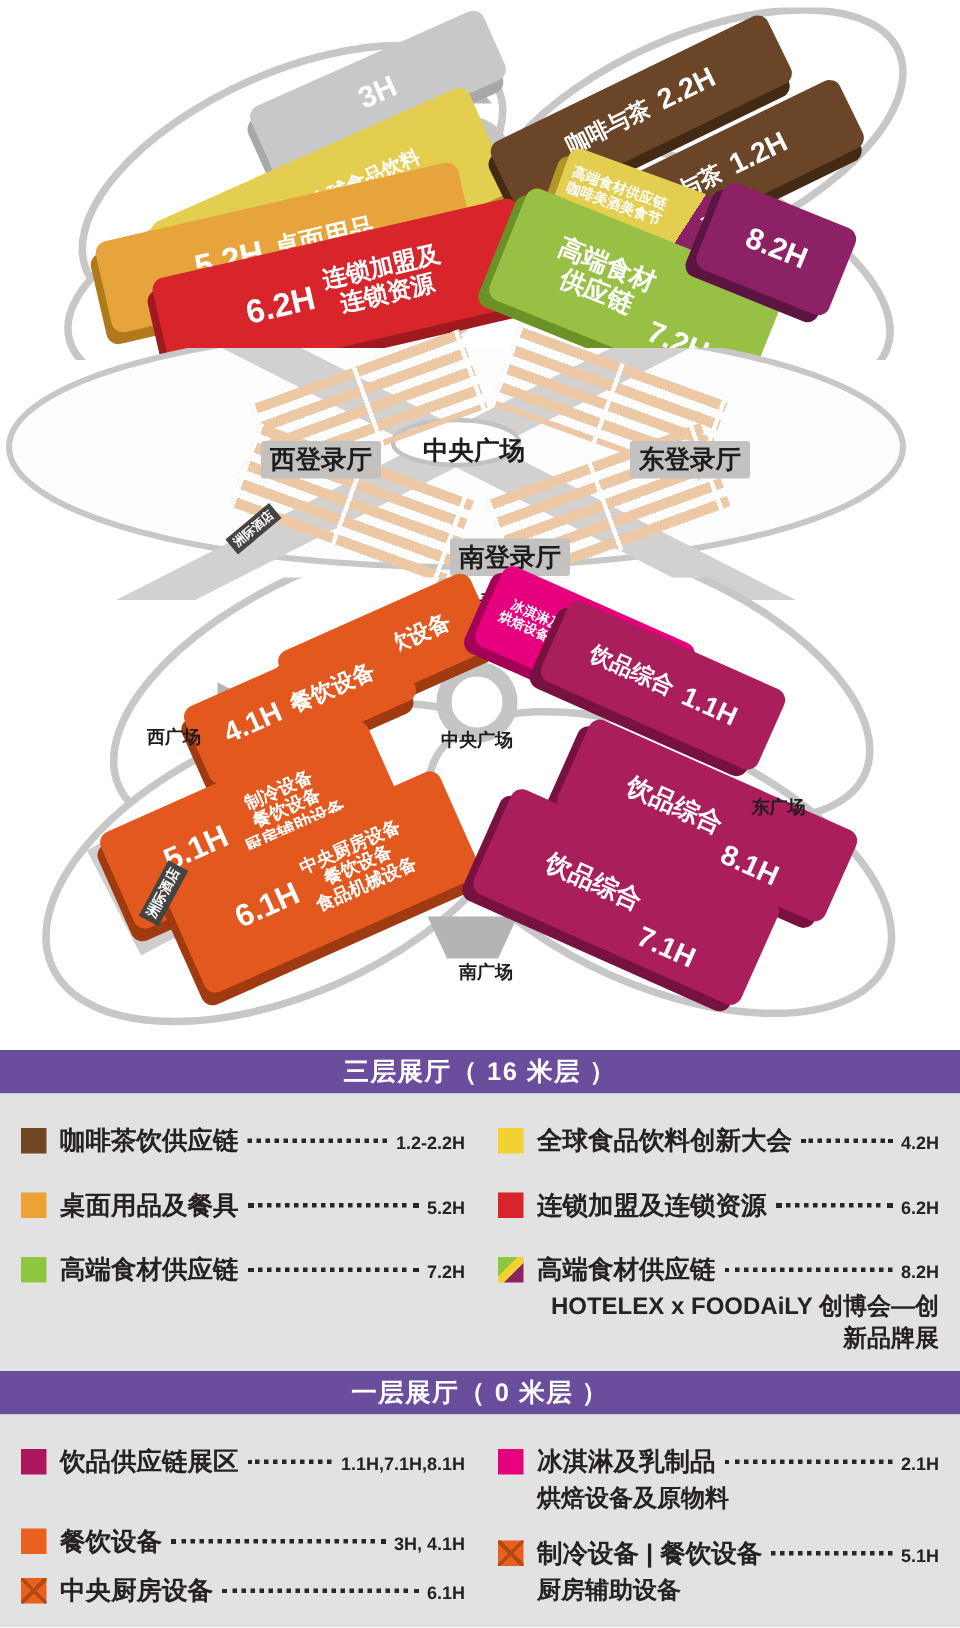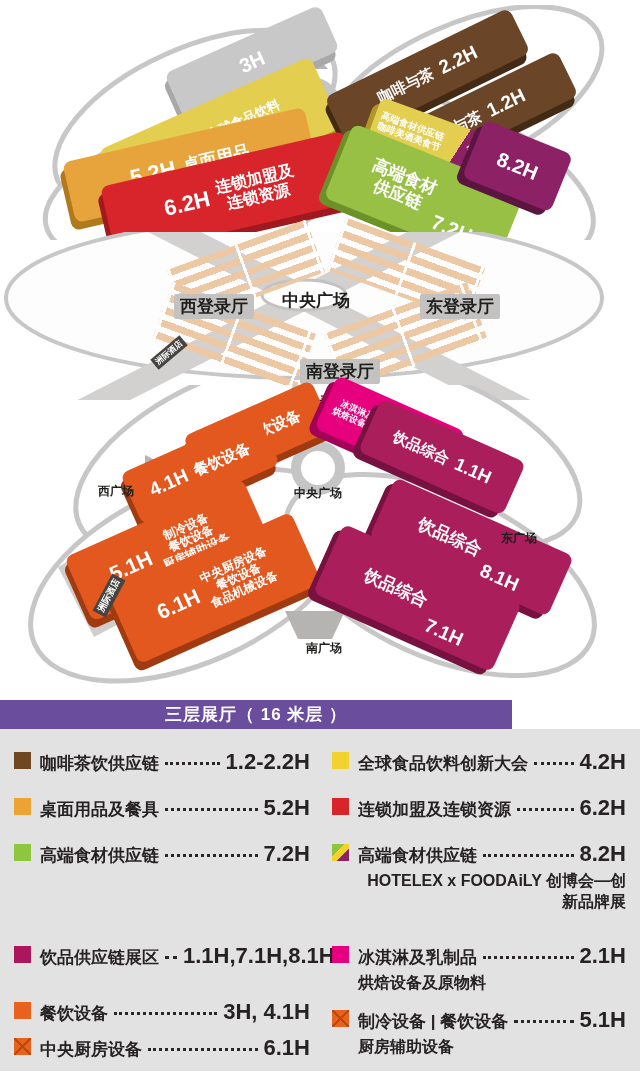--- a/index.html
+++ b/index.html
@@ -17,34 +17,34 @@
   .glabel{position:absolute;font-weight:bold;color:#1d1d1b;font-size:17px;white-space:nowrap;}
   .gtag{background:#c3c2c1;padding:1px 6px;border-radius:2px;}
   .strips{position:absolute;
     background-image:
       repeating-linear-gradient(to right, rgba(255,255,255,.95) 0 3px, rgba(0,0,0,0) 3px 72px),
       repeating-linear-gradient(to bottom, #ecc9a4 0 7px, rgba(0,0,0,0) 7px 13px);}
   .hotel{position:absolute;background:#454442;color:#fff;font-size:8px;font-weight:bold;
          padding:1px 3px;white-space:nowrap;}
 
   
-  .lg-header{width:512px;height:29px;background:#6a4d9c;color:#fff;font-weight:bold;
+  .lg-header{width:640px;height:29px;background:#6a4d9c;color:#fff;font-weight:bold;
              font-size:17px;display:flex;align-items:center;justify-content:center;letter-spacing:1px;}
   .legend{background:#e3e2e2;padding:20px 14px 10px;}
   .lg-grid{display:grid;grid-template-columns:296px 1fr;column-gap:22px;row-gap:20px;}
   .lg-cols{display:flex;gap:22px;}
   .lg-col-l{width:296px;flex:none;}
   .lg-col-r{flex:1;}
   .li{display:flex;gap:9px;align-items:flex-start;}
   .sw{width:17px;height:17px;flex:none;margin-top:3px;}
   .li-main{flex:1;min-width:0;}
   .li-row{display:flex;align-items:baseline;}
   .li-label{font-weight:bold;font-size:17px;color:#262223;white-space:nowrap;}
   .dots{flex:1;border-bottom:3px dotted #2a2627;margin:0 6px;transform:translateY(-4px);min-width:12px;}
-  .li-code{font-weight:bold;font-size:22px;color:#262223;white-space:nowrap;}
+  .li-code{font-weight:bold;font-size:12px;color:#262223;white-space:nowrap;}
   .li-sub{font-weight:bold;font-size:16px;color:#262223;margin-top:4px;line-height:1.3;}
   .sw-brown{background:#6f4722;}
   .sw-yellow{background:#f2d22e;}
   .sw-amber{background:#eca333;}
   .sw-red{background:#d8242b;}
   .sw-green{background:#8dc63f;}
   .sw-tri{background:linear-gradient(135deg,#8dc63f 0 38%,#f2d22e 38% 62%,#8c2166 62% 100%);}
   .sw-crimson{background:#ab165c;}
   .sw-magenta{background:#e6007e;}
   .sw-orange{background:#e8611f;}
@@ -265,20 +265,23 @@
             <span class="li-label">高端食材供应链</span>
             <span class="dots"></span>
             <span class="li-code">8.2H</span>
           </div>
           <div class="li-sub">HOTELEX x FOODAiLY 创博会—创新品牌展</div>
         </div>
       </div>
     </div>
   </div>
 
+  <div class="lg-header">
+    <span>一层展厅（ 0 米层 ）</span>
+  </div>
   <div class="legend" style="min-height:113px;">
     <div class="lg-cols">
       <div class="lg-col-l">
         <div class="li">
           <span class="sw sw-crimson"></span>
           <div class="li-main">
               <div class="li-row">
             <span class="li-label">饮品供应链展区</span>
             <span class="dots"></span>
             <span class="li-code">1.1H,7.1H,8.1H</span>

